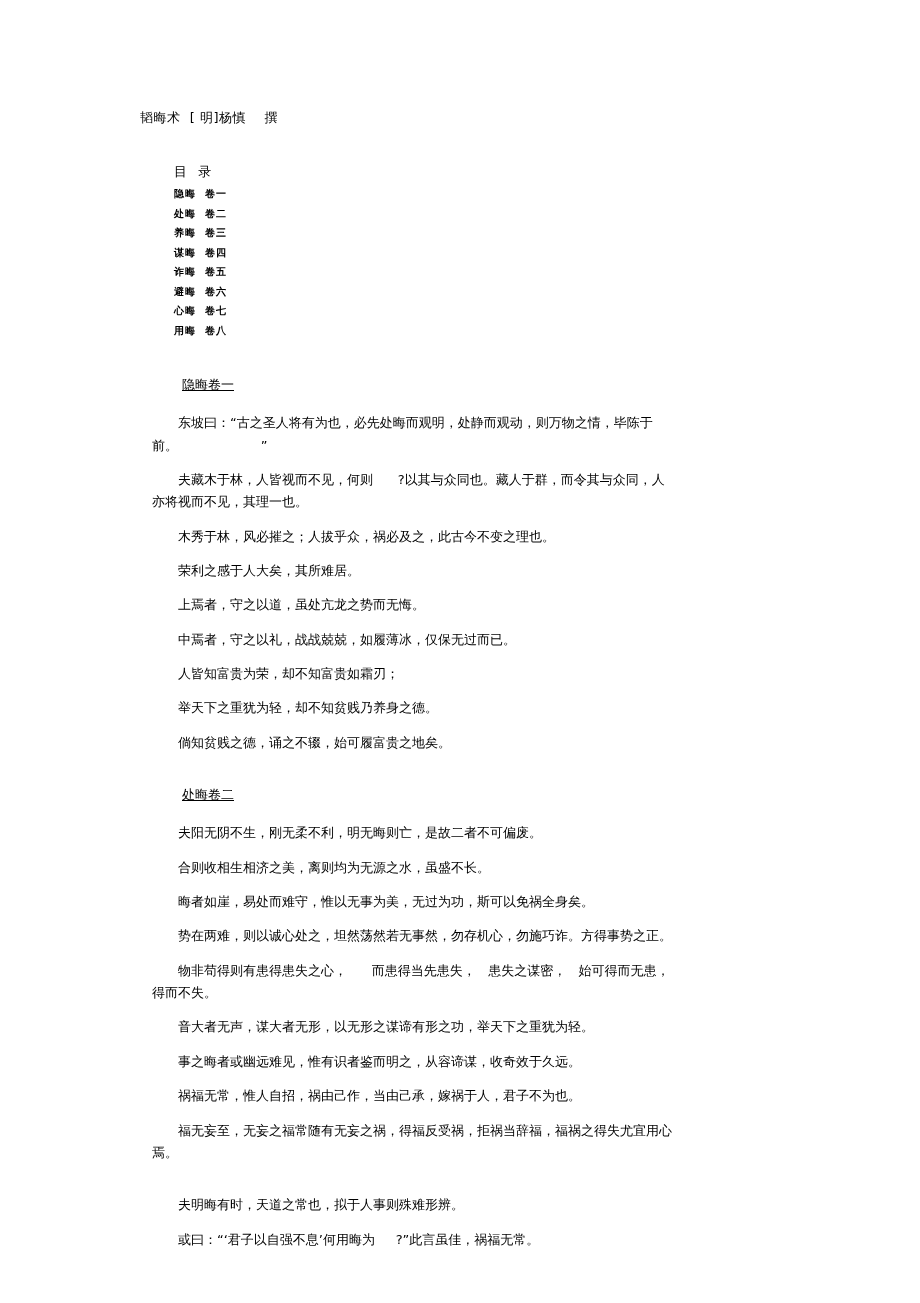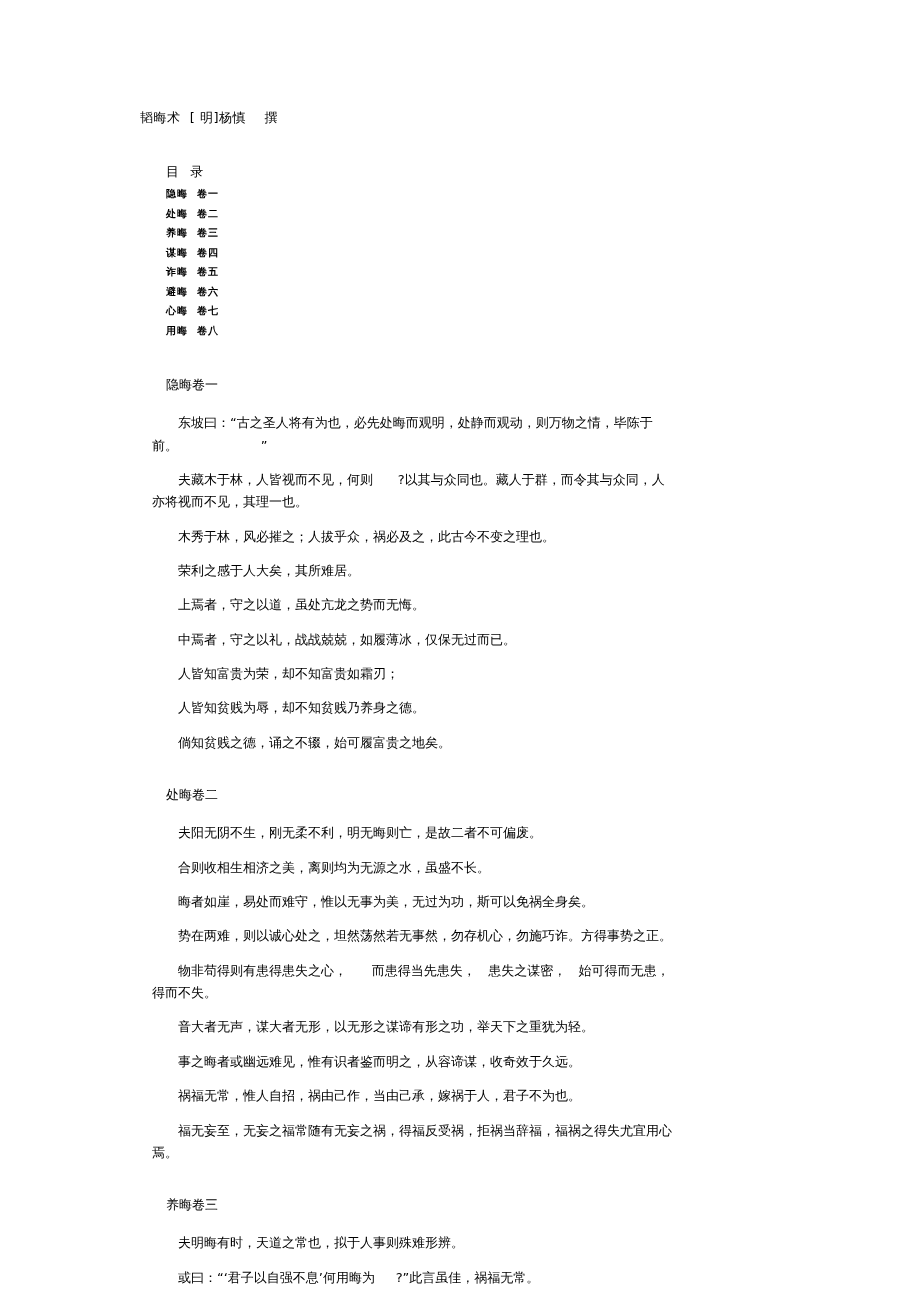--- a/index.html
+++ b/index.html
@@ -21,43 +21,44 @@
     position: relative;
   }
   .doc-title {
     font-size: 13px;
     line-height: 1.6;
     letter-spacing: 0.5px;
     margin: 0 0 30px 0;
     white-space: pre;
   }
   .toc {
-    margin: 0 0 34px 26px;
+    margin: 0 0 34px 34px;
   }
   .toc-head {
     font-size: 13px;
     line-height: 1.95;
     letter-spacing: 1px;
     white-space: pre;
   }
   .toc-item {
     font-size: 10px;
     line-height: 1.95;
     letter-spacing: 1px;
     white-space: pre;
     font-weight: bold;
   }
   .section {
     margin: 0 0 30px 0;
   }
   .section-head {
     font-size: 13px;
     line-height: 1.7;
-    margin: 0 0 16px 26px;
+    margin: 0 0 16px 42px;
     white-space: pre;
+    text-decoration: underline;
   }
   .para {
     font-size: 13px;
     line-height: 1.72;
     margin: 12px;
     text-indent: 26px;
     white-space: pre-wrap;
     word-break: break-all;
   }
 </style>
@@ -82,36 +83,35 @@
 
   <div class="section">
     <div class="section-head">隐晦卷一</div>
     <p class="para">东坡曰：“古之圣人将有为也，必先处晦而观明，处静而观动，则万物之情，毕陈于前。                    ”</p>
     <p class="para">夫藏木于林，人皆视而不见，何则      ?以其与众同也。藏人于群，而令其与众同，人亦将视而不见，其理一也。</p>
     <p class="para">木秀于林，风必摧之；人拔乎众，祸必及之，此古今不变之理也。</p>
     <p class="para">荣利之感于人大矣，其所难居。</p>
     <p class="para">上焉者，守之以道，虽处亢龙之势而无悔。</p>
     <p class="para">中焉者，守之以礼，战战兢兢，如履薄冰，仅保无过而已。</p>
     <p class="para">人皆知富贵为荣，却不知富贵如霜刃；</p>
-    <p class="para">人皆知贫贱为辱，却不知贫贱乃养身之德。</p>
+    <p class="para">举天下之重犹为轻，却不知贫贱乃养身之德。</p>
     <p class="para">倘知贫贱之德，诵之不辍，始可履富贵之地矣。</p>
   </div>
 
   <div class="section">
     <div class="section-head">处晦卷二</div>
     <p class="para">夫阳无阴不生，刚无柔不利，明无晦则亡，是故二者不可偏废。</p>
     <p class="para">合则收相生相济之美，离则均为无源之水，虽盛不长。</p>
     <p class="para">晦者如崖，易处而难守，惟以无事为美，无过为功，斯可以免祸全身矣。</p>
     <p class="para">势在两难，则以诚心处之，坦然荡然若无事然，勿存机心，勿施巧诈。方得事势之正。</p>
     <p class="para">物非苟得则有患得患失之心，      而患得当先患失，   患失之谋密，   始可得而无患，   得而不失。</p>
     <p class="para">音大者无声，谋大者无形，以无形之谋谛有形之功，举天下之重犹为轻。</p>
     <p class="para">事之晦者或幽远难见，惟有识者鉴而明之，从容谛谋，收奇效于久远。</p>
     <p class="para">祸福无常，惟人自招，祸由己作，当由己承，嫁祸于人，君子不为也。</p>
     <p class="para">福无妄至，无妄之福常随有无妄之祸，得福反受祸，拒祸当辞福，福祸之得失尤宜用心焉。</p>
   </div>
 
   <div class="section">
-    <div class="section-head">养晦卷三</div>
     <p class="para">夫明晦有时，天道之常也，拟于人事则殊难形辨。</p>
     <p class="para">或曰：“‘君子以自强不息’何用晦为     ?”此言虽佳，祸福无常。</p>
   </div>
 
 </div>
 
 </body></html>

